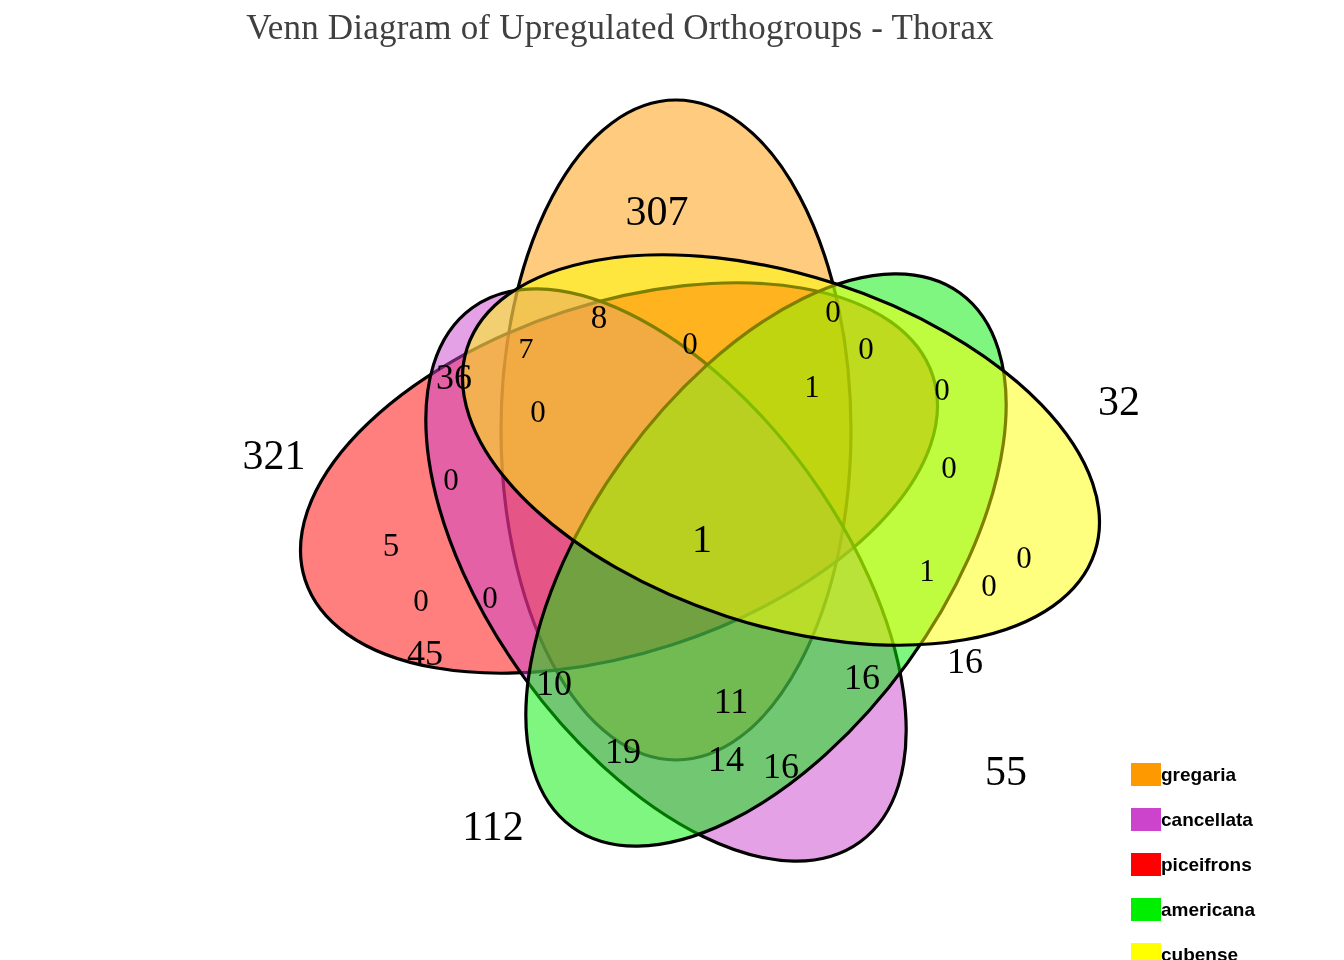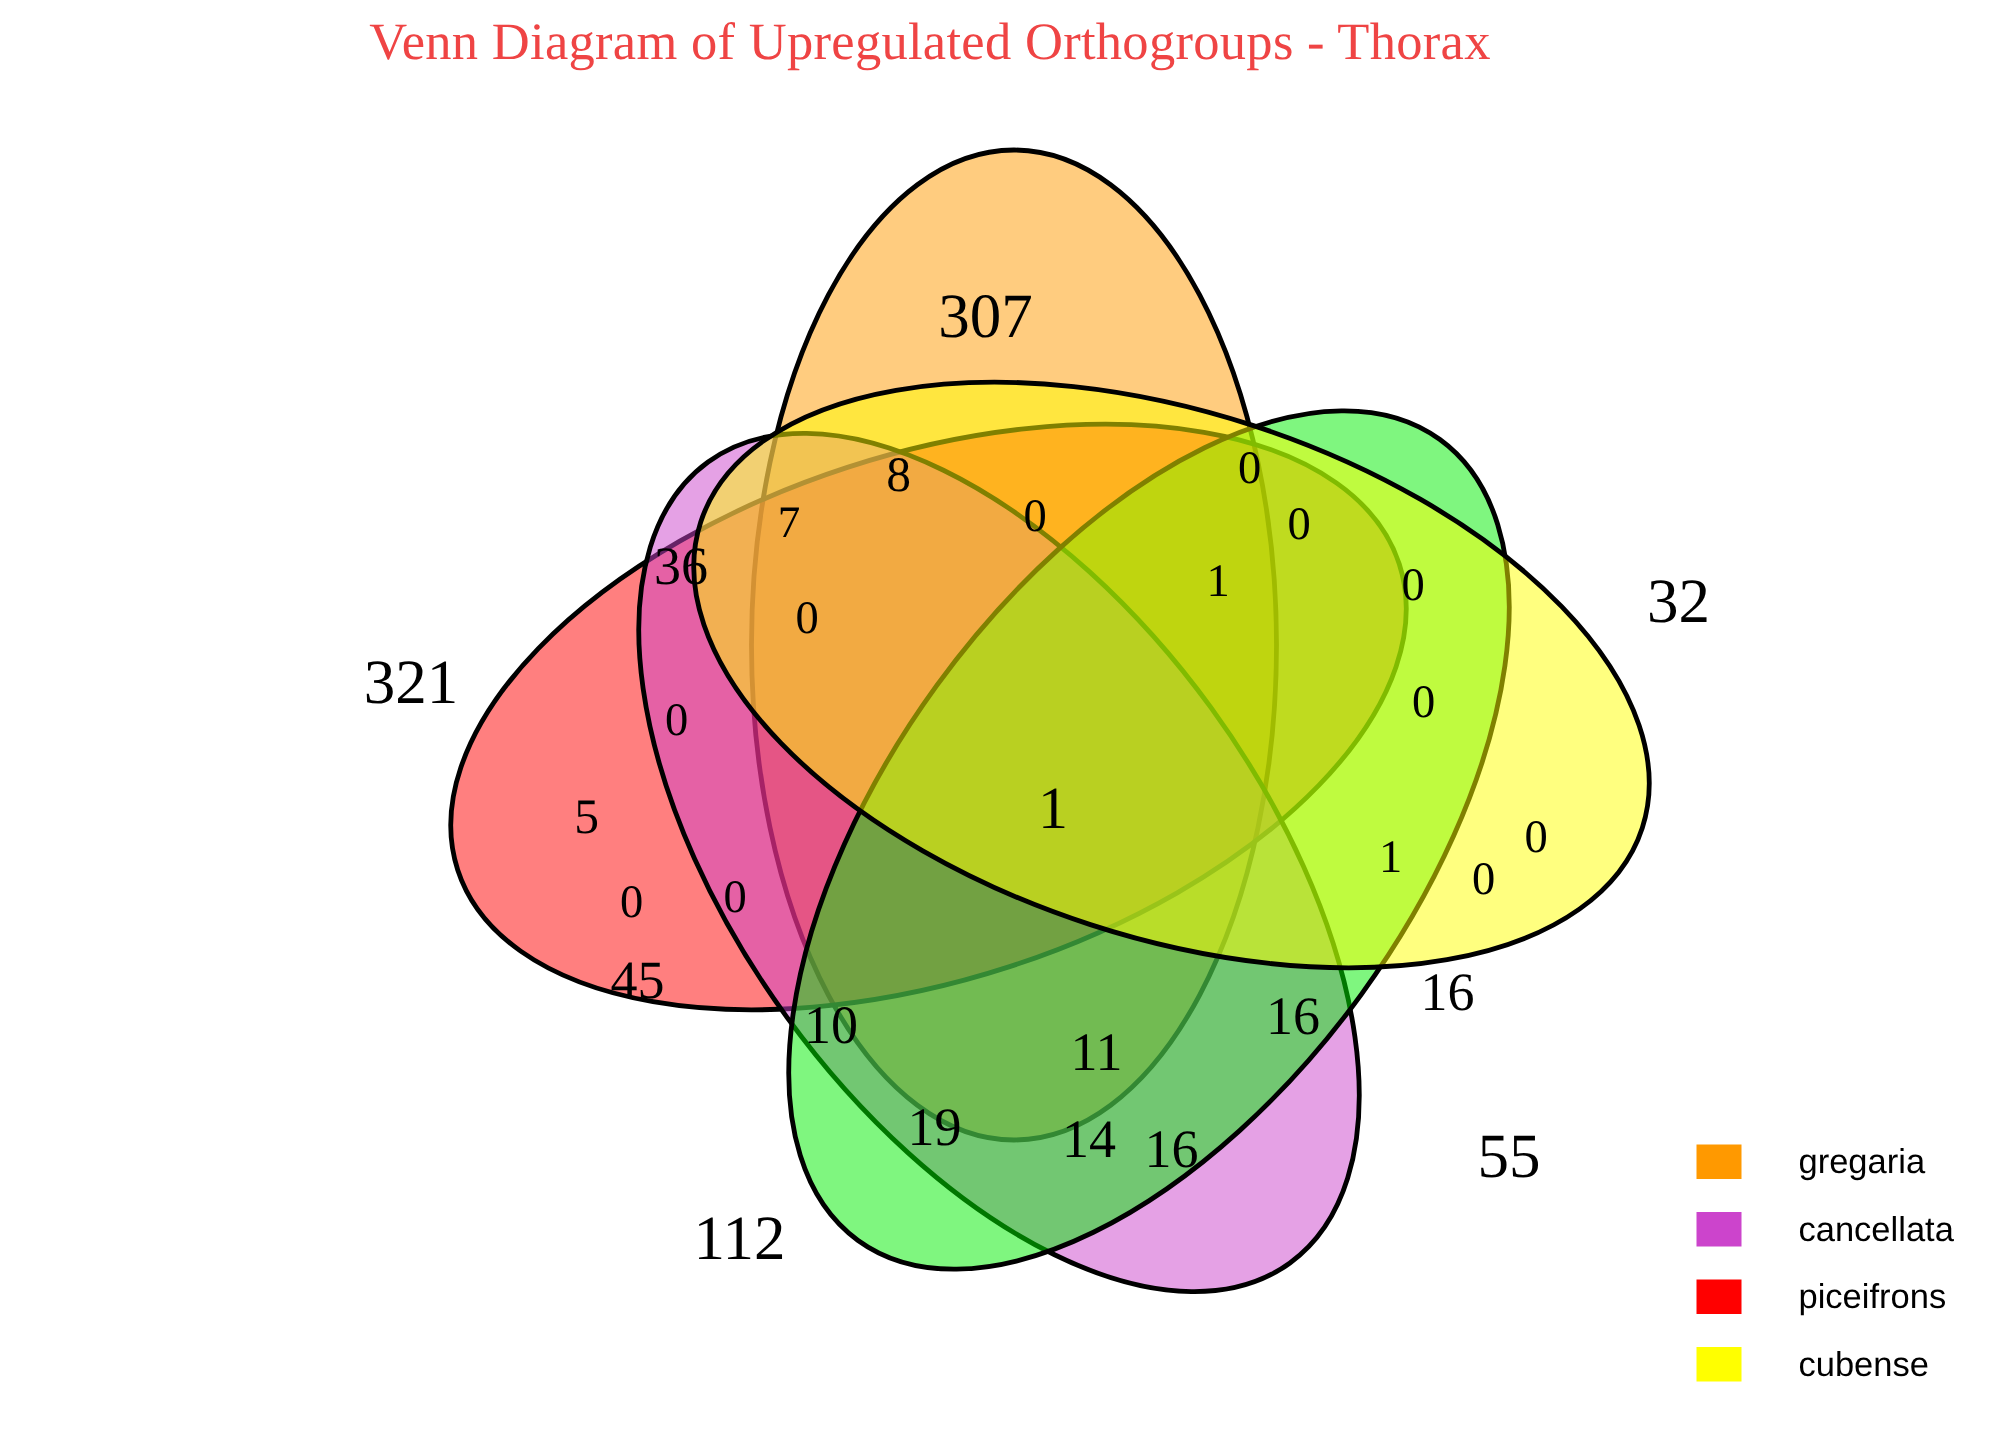--- a/index.html
+++ b/index.html
@@ -16,21 +16,21 @@
     font-family: "Liberation Serif", "DejaVu Serif", serif;
   }
   #chart-title {
     position: absolute;
     top: 8px;
     left: 0;
     width: 1240px;
     text-align: center;
     font-family: "Liberation Serif", "DejaVu Serif", serif;
     font-size: 35px;
-    color: #ef4444;
+    color: #404040;
     letter-spacing: 0.2px;
     white-space: nowrap;
   }
   #venn-area {
     position: absolute;
     left: 0;
     top: 0;
     width: 1344px;
     height: 960px;
     padding-left: 21px;
@@ -61,25 +61,25 @@
     display: flex;
     align-items: center;
     height: 45px;
   }
   .legend-swatch {
     width: 30px;
     height: 23px;
     flex: 0 0 auto;
   }
   .legend-label {
-    margin-left: 38px;
     font-family: "Liberation Sans", "DejaVu Sans", sans-serif;
-    font-size: 23px;
+    font-size: 19px;
     color: #000000;
     white-space: nowrap;
+    font-weight: bold;
   }
 </style>
 </head>
 <body>
 
 <div id="page">
 
   <div id="chart-title">Venn Diagram of Upregulated Orthogroups - Thorax</div>
 
   <div id="venn-area">
@@ -134,18 +134,22 @@
       </div>
       <div class="legend-row">
         <div class="legend-swatch" style="background: rgb(204, 68, 204);"></div>
         <div class="legend-label">cancellata</div>
       </div>
       <div class="legend-row">
         <div class="legend-swatch" style="background: rgb(255, 0, 0);"></div>
         <div class="legend-label">piceifrons</div>
       </div>
       <div class="legend-row">
+        <div class="legend-swatch" style="background: rgb(0, 238, 0);"></div>
+        <div class="legend-label">americana</div>
+      </div>
+      <div class="legend-row">
         <div class="legend-swatch" style="background: rgb(255, 255, 0);"></div>
         <div class="legend-label">cubense</div>
       </div>
     </div>
 
 </div>
 
 </body></html>

